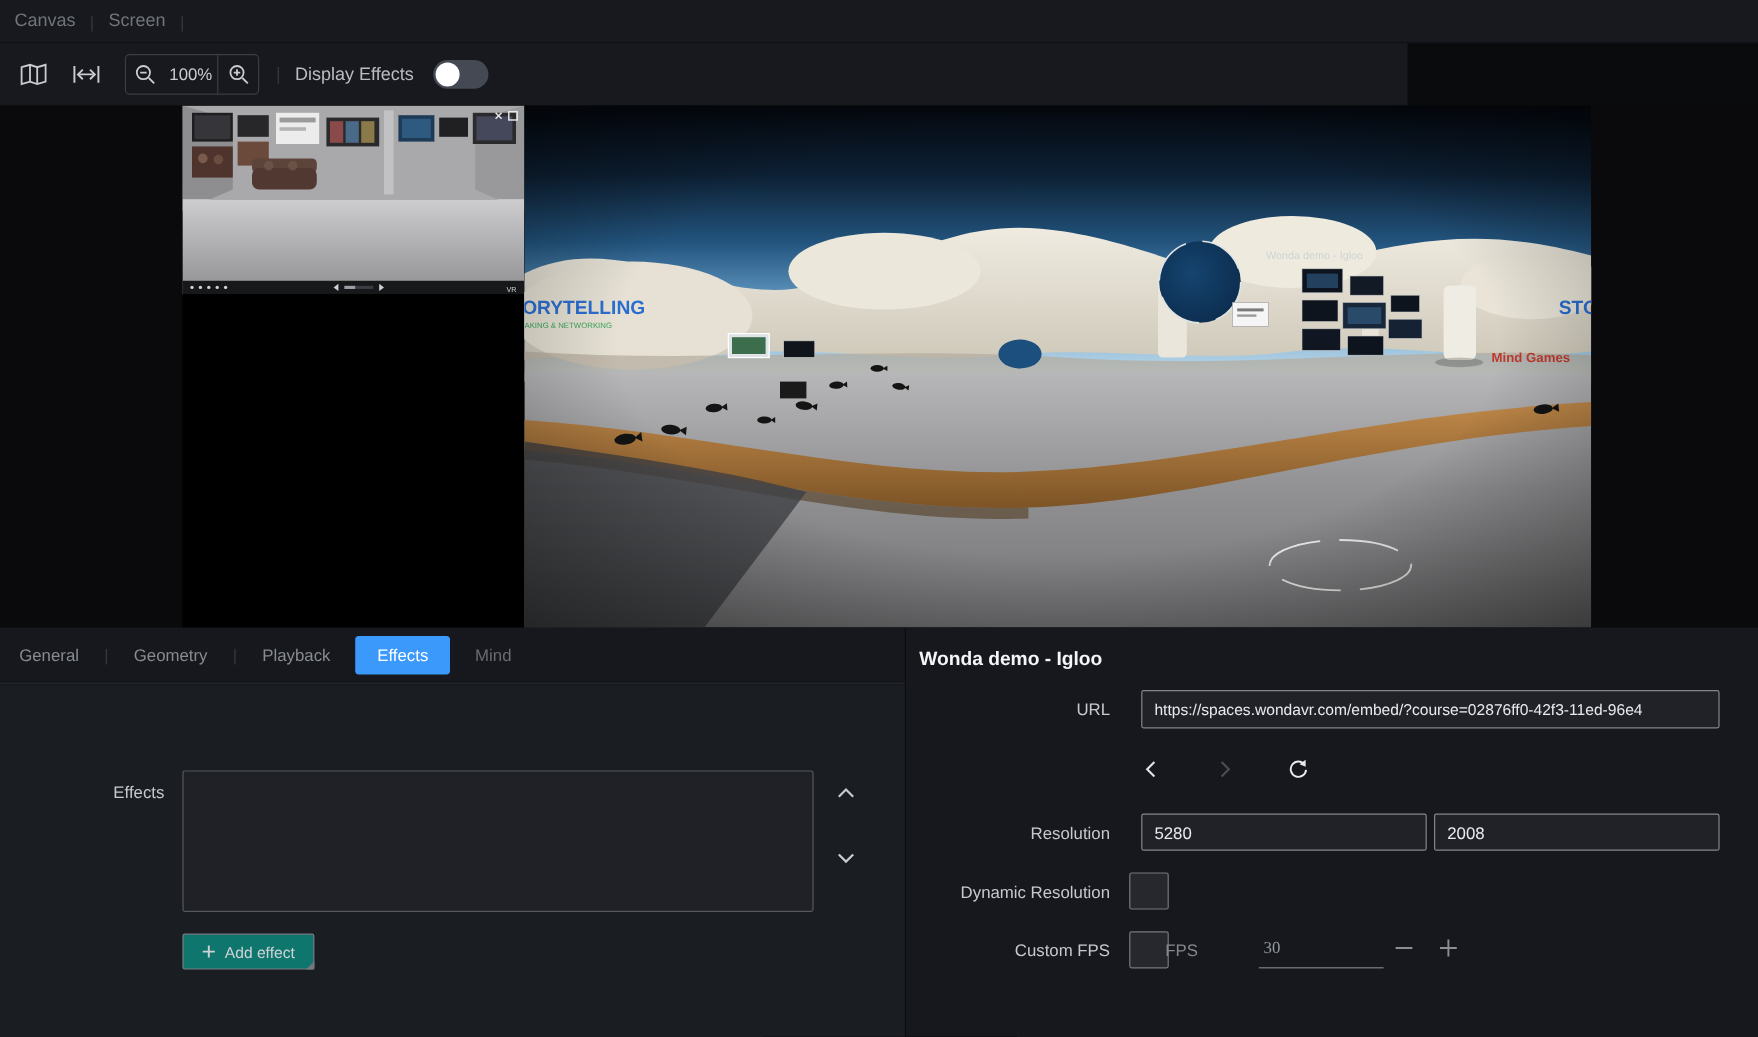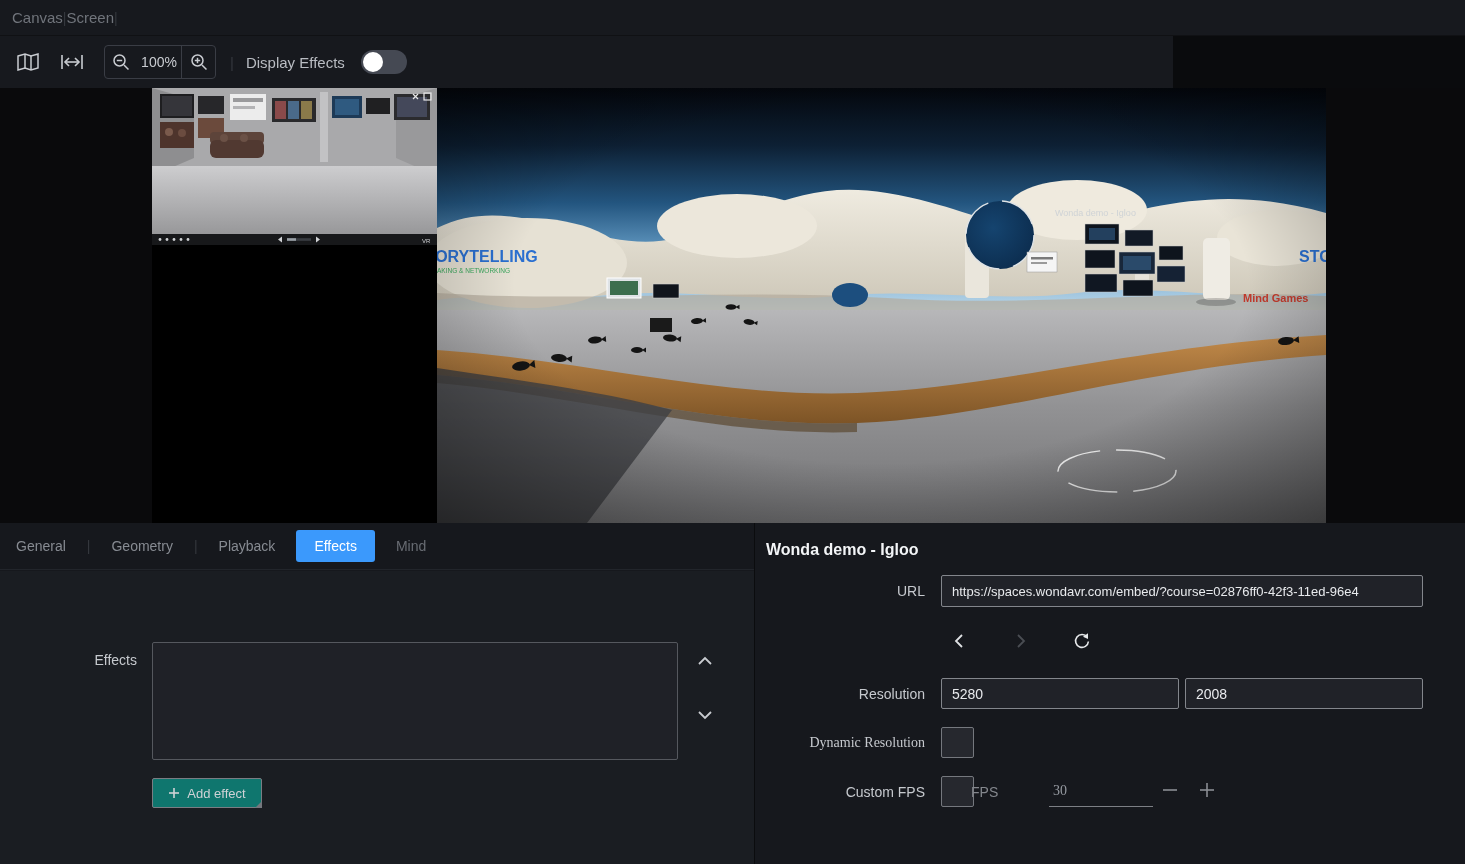--- a/index.html
+++ b/index.html
@@ -1,19 +1,19 @@
 <!DOCTYPE html>
 <html><head>
 <meta charset="utf-8">
 <style>
   * { margin:0; padding:0; box-sizing:border-box; }
   html,body { width:1465px; height:864px; background:#0a0b0d; font-family:"Liberation Sans",sans-serif; overflow:hidden; position:relative; color:#c9ccd1; }
 
   
-  .topbar { position:absolute; left:0; top:0; width:1465px; height:36px; background:#17191e; border-bottom:1px solid #101114; display:flex; align-items:center; padding-left:12px; gap:0; }
+  .topbar { position:absolute; left:0; top:0; width:1465px; height:36px; background:#17191e; border-bottom:1px solid #101114; display:flex; align-items:center; padding-left:12px; gap:12px; }
   .tab { height:36px; display:flex; align-items:center; font-size:15px; color:#70747b; position:relative; cursor:default; }
   .tab.active { color:#3B99FC; font-weight:bold; }
   .tab.active::after { content:""; position:absolute; left:0; right:0; bottom:0; height:3px; background:#3B99FC; }
   .sep { color:#34373d; font-size:14px; }
 
   
   .toolbar { position:absolute; left:0; top:36px; width:1173px; height:52px; background:#17191e; display:flex; align-items:center; padding-left:12px; }
   .tbtn { width:32px; height:34px; display:flex; align-items:center; justify-content:center; }
   .zoomgroup { margin-left:16px; height:34px; border:1px solid #3a3d45; border-radius:4px; display:flex; align-items:center; }
   .zoomgroup .zo { width:32px; height:32px; display:flex; align-items:center; justify-content:center; }
@@ -41,21 +41,21 @@
   .effects-box { position:absolute; left:152px; top:71px; width:526px; height:118px; background:#1f2127; border:1px solid #55585e; border-radius:2px; }
   .chev { position:absolute; width:18px; height:12px; display:flex; align-items:center; justify-content:center; }
   .chev-up { left:696px; top:84px; }
   .chev-down { left:696px; top:138px; }
   .add-btn { position:absolute; left:152px; top:207px; width:110px; height:30px; background:#0f766e; border:1px solid #7a7d83; border-radius:2px; display:flex; align-items:center; justify-content:center; gap:7px; color:#cfd2d6; font-size:13px; }
   .add-btn .corner { position:absolute; right:-1px; bottom:-1px; width:0; height:0; border-left:7px solid transparent; border-bottom:7px solid #74777d; }
 
   .right-panel { position:absolute; left:756px; top:0; width:709px; height:341px; }
   .rp-title { position:absolute; left:10px; top:18px; font-size:16px; font-weight:bold; color:#f3f5f7; }
   .rp-label { position:absolute; width:169px; text-align:right; color:#c6c9ce; font-size:14px; }
-  .rp-input { position:absolute; background:#202228; border:1px solid #83868c; border-radius:2px; color:#e8eaed; font-size:14px; padding:0 10px; outline:none; font-family:"Liberation Sans",sans-serif; }
+  .rp-input { position:absolute; background:#202228; border:1px solid #83868c; border-radius:2px; color:#e8eaed; font-size:14px; padding:0 10px; outline:none; font-family:"Liberation Sans",sans-serif;margin-left:10px; }
   .checkbox { position:absolute; width:33px; height:31px; background:#26282e; border:1px solid #75787e; border-radius:2px; }
   .navicon { position:absolute; top:107px; width:22px; height:22px; display:flex; align-items:center; justify-content:center; }
   .fps-input { position:absolute; left:293px; top:253px; width:104px; height:31px; background:transparent; border:none; border-bottom:1px solid #7c7f85; color:#9599a0; font-size:14px; padding:0 4px; outline:none; font-family:Liberation Serif, serif; }
   .stepper { position:absolute; top:257px; width:20px; height:20px; display:flex; align-items:center; justify-content:center; }
 </style>
 </head>
 <body>
 
 <div class="topbar">
   <div class="tab">Canvas</div>
@@ -359,21 +359,21 @@
       <svg width="18" height="18" viewBox="0 0 18 18">
         <path d="M14.2 5.2 A6.4 6.4 0 1 0 15.4 9.5" fill="none" stroke="#e8eaec" stroke-width="1.6"></path>
         <polygon points="15,1.2 15,7 10,4.8" fill="#e8eaec"></polygon>
       </svg>
     </div>
 
     <div class="rp-label" style="top:163px;">Resolution</div>
     <input class="rp-input" style="left: 185px; top: 155px; width: 238px; height: 31px;" value="5280">
     <input class="rp-input" style="left: 429px; top: 155px; width: 238px; height: 31px;" value="2008">
 
-    <div class="rp-label" style="top:212px;font-family:Liberation Serif, serif;">Dynamic Resolution</div>
+    <div class="rp-label" style="top:212px;">Dynamic Resolution</div>
     <div class="checkbox" style="left:185px; top:204px;"></div>
 
     <div class="rp-label" style="top:261px;">Custom FPS</div>
     <div class="checkbox" style="left:185px; top:253px;"></div>
     <div class="rp-label" style="left:215px; top:261px; width:60px; text-align:left; color:#84878d;">FPS</div>
     <input class="fps-input" value="30" style="">
     <div class="stepper" style="left:404px;">
       <svg width="16" height="16" viewBox="0 0 16 16">
         <line x1="1" y1="8" x2="15" y2="8" stroke="#8b8e94" stroke-width="1.6"></line>
       </svg>

